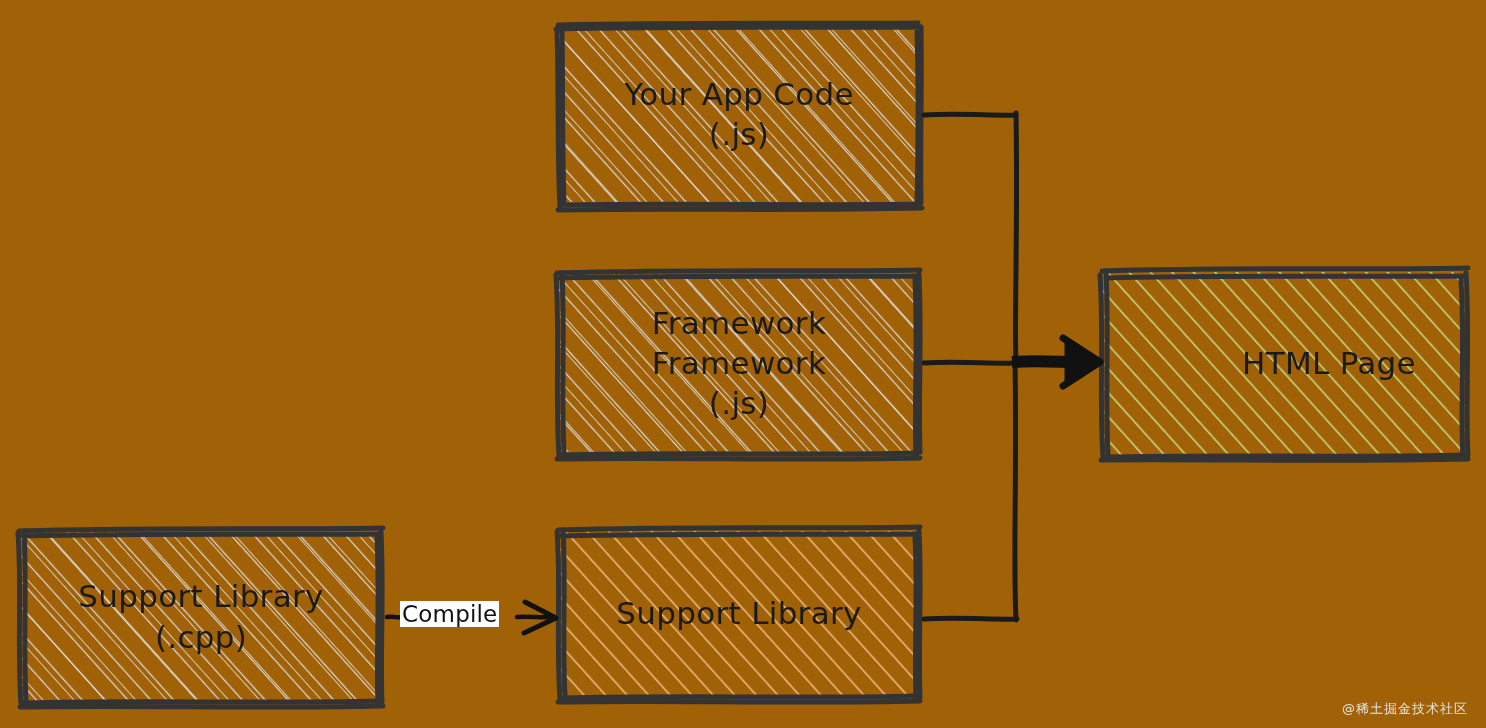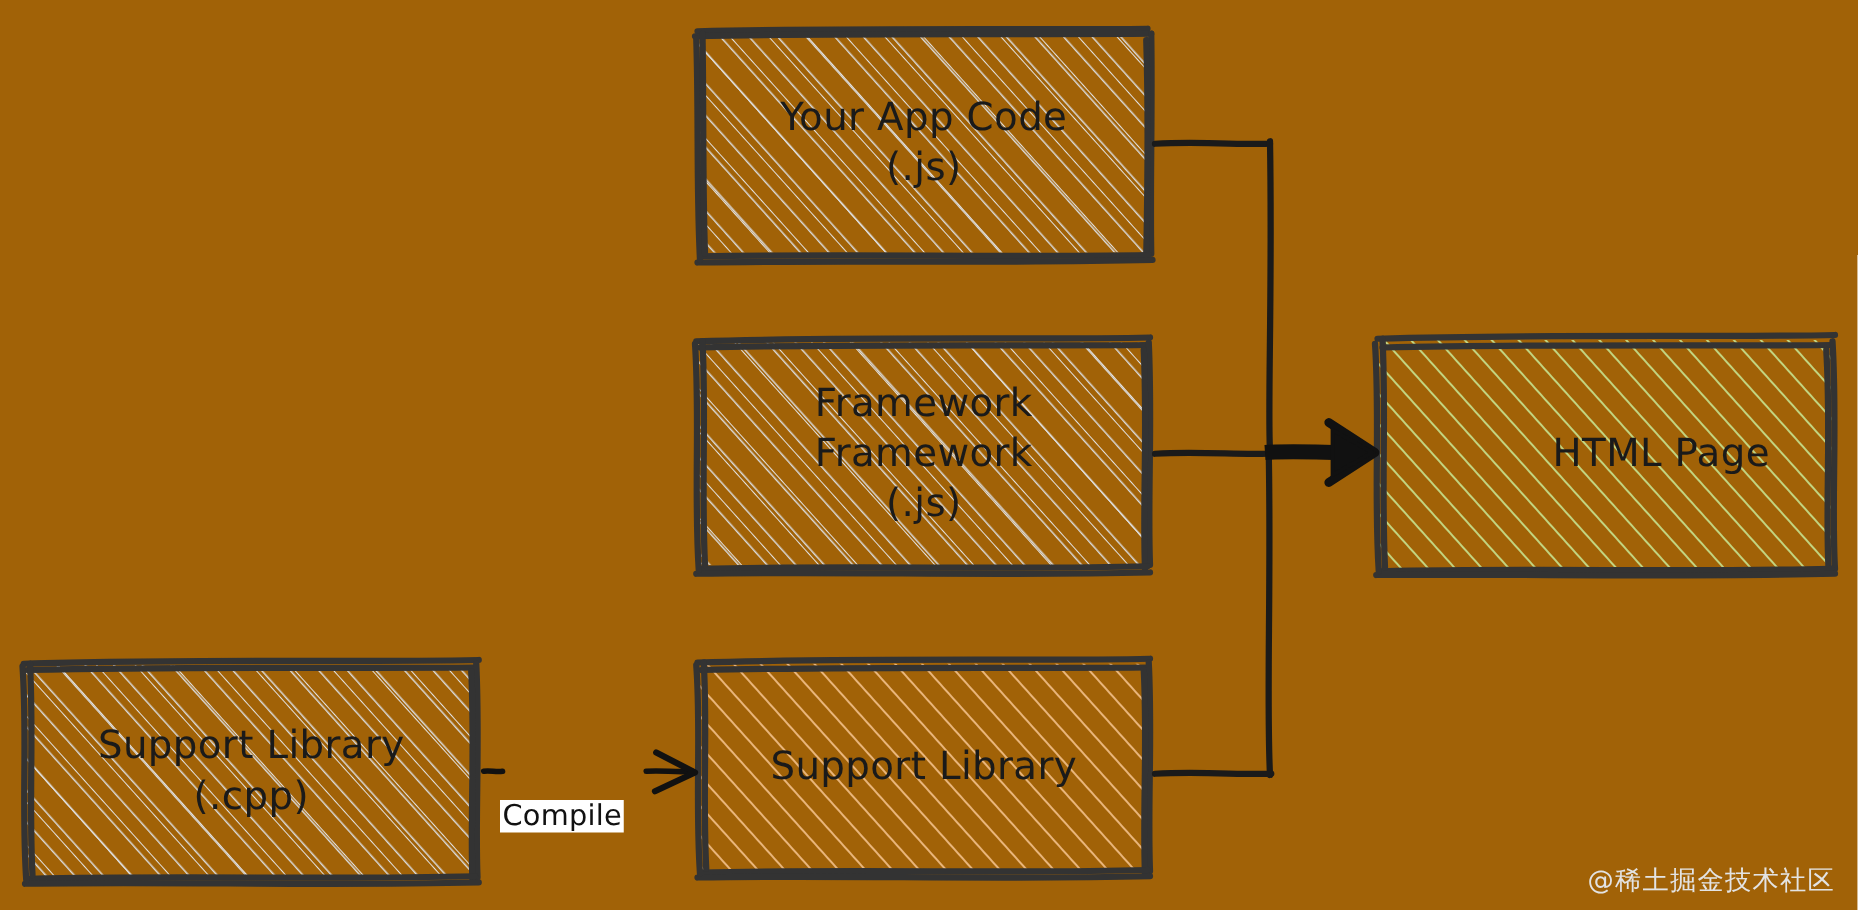--- a/index.html
+++ b/index.html
@@ -42,28 +42,27 @@
   .node-label span { display: block; }
   .edge-label {
     position: absolute;
     color: #111111;
     font-family: "DejaVu Sans", sans-serif;
     font-size: 23px;
     letter-spacing: 0.2px;
     background: #ffffff;
     padding: 0 2px;
     white-space: nowrap;
-    margin-top: 39px;
   }
   .watermark {
     position: absolute;
     right: 18px;
     bottom: 10px;
     color: #e3e3e3;
-    font-size: 21px;
+    font-size: 13px;
     font-family: "DejaVu Sans", sans-serif;
     letter-spacing: 1px;
     user-select: none;
   }
 </style>
 </head>
 <body>
 
 <div id="diagram-root">
 

